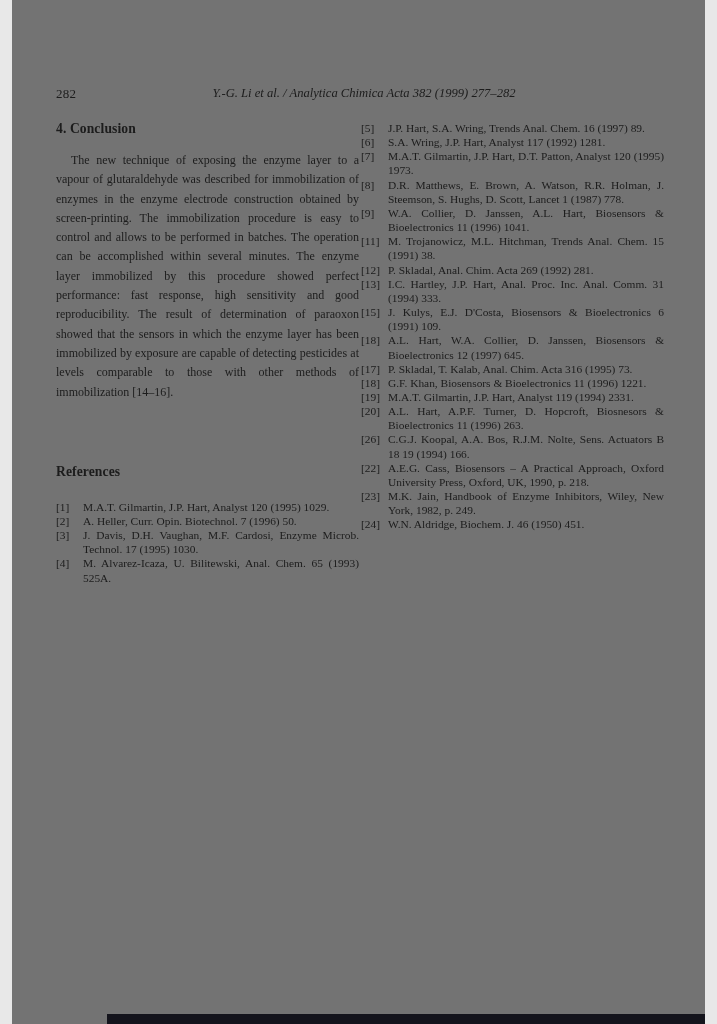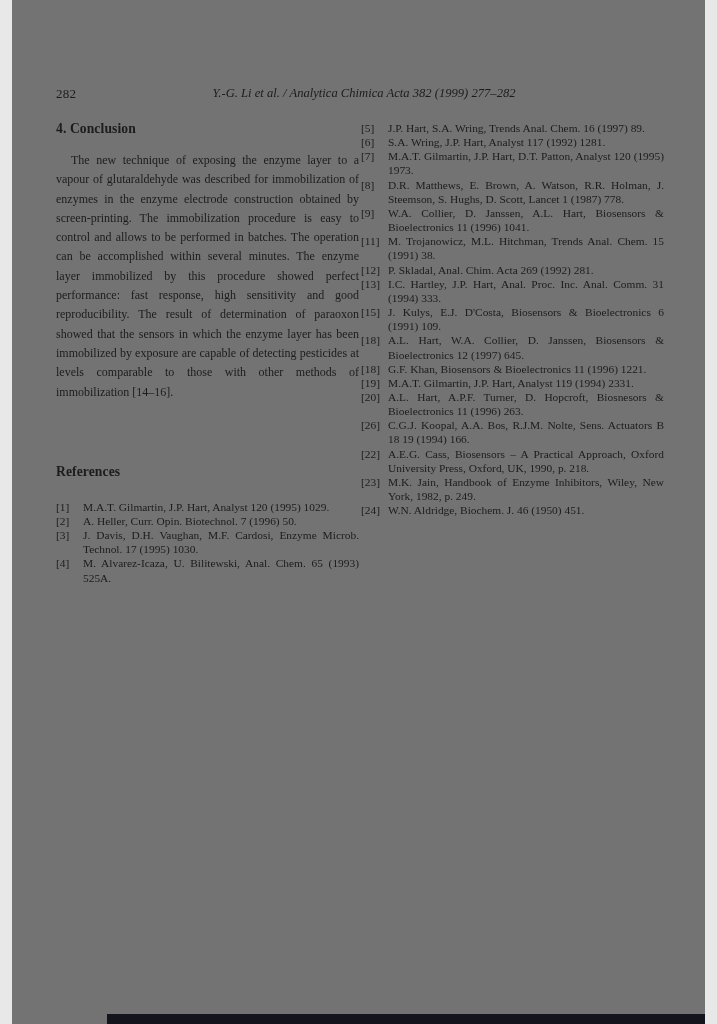--- a/index.html
+++ b/index.html
@@ -165,20 +165,24 @@
           <div class="ref">
             <span class="ref-num">[15]</span>
             <span class="ref-text">J. Kulys, E.J. D'Costa, Biosensors &amp; Bioelectronics 6 (1991) 109.</span>
           </div>
 
           <div class="ref">
             <span class="ref-num">[18]</span>
             <span class="ref-text">A.L. Hart, W.A. Collier, D. Janssen, Biosensors &amp; Bioelectronics 12 (1997) 645.</span>
           </div>
 
+          <div class="ref">
+            <span class="ref-num">[17]</span>
+            <span class="ref-text">P. Skladal, T. Kalab, Anal. Chim. Acta 316 (1995) 73.</span>
+          </div>
 
           <div class="ref">
             <span class="ref-num">[18]</span>
             <span class="ref-text">G.F. Khan, Biosensors &amp; Bioelectronics 11 (1996) 1221.</span>
           </div>
 
           <div class="ref">
             <span class="ref-num">[19]</span>
             <span class="ref-text">M.A.T. Gilmartin, J.P. Hart, Analyst 119 (1994) 2331.</span>
           </div>

